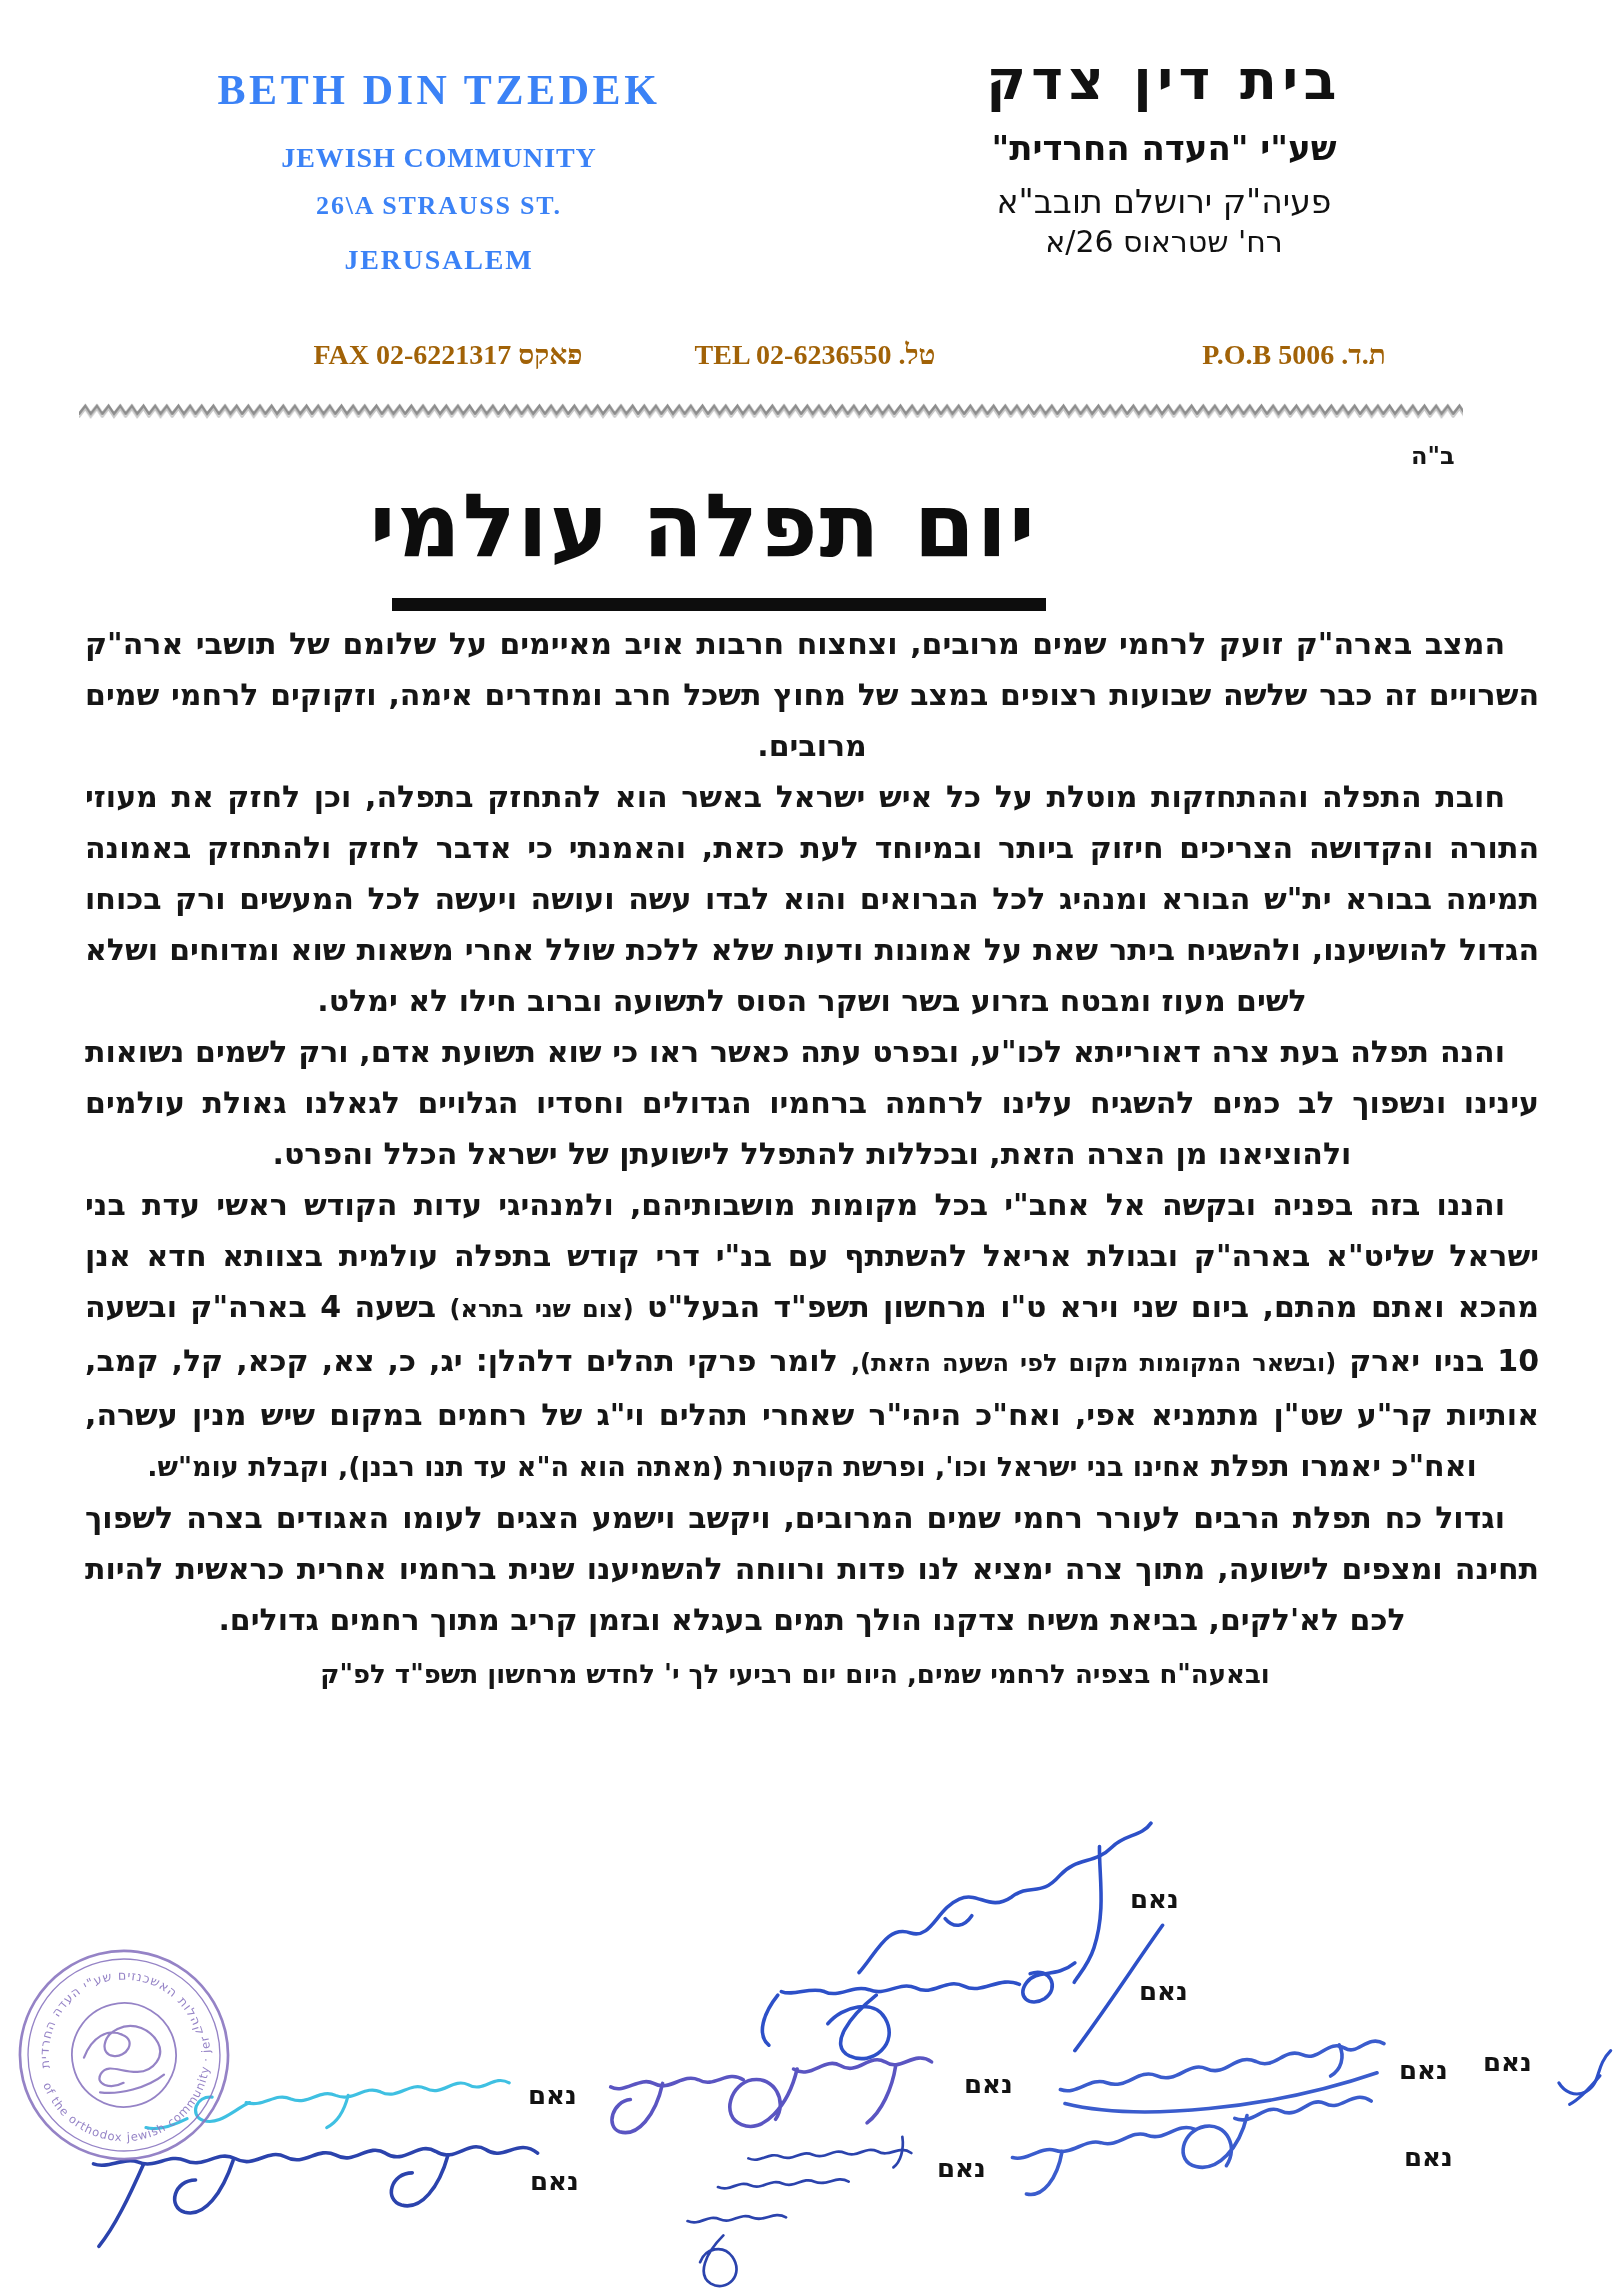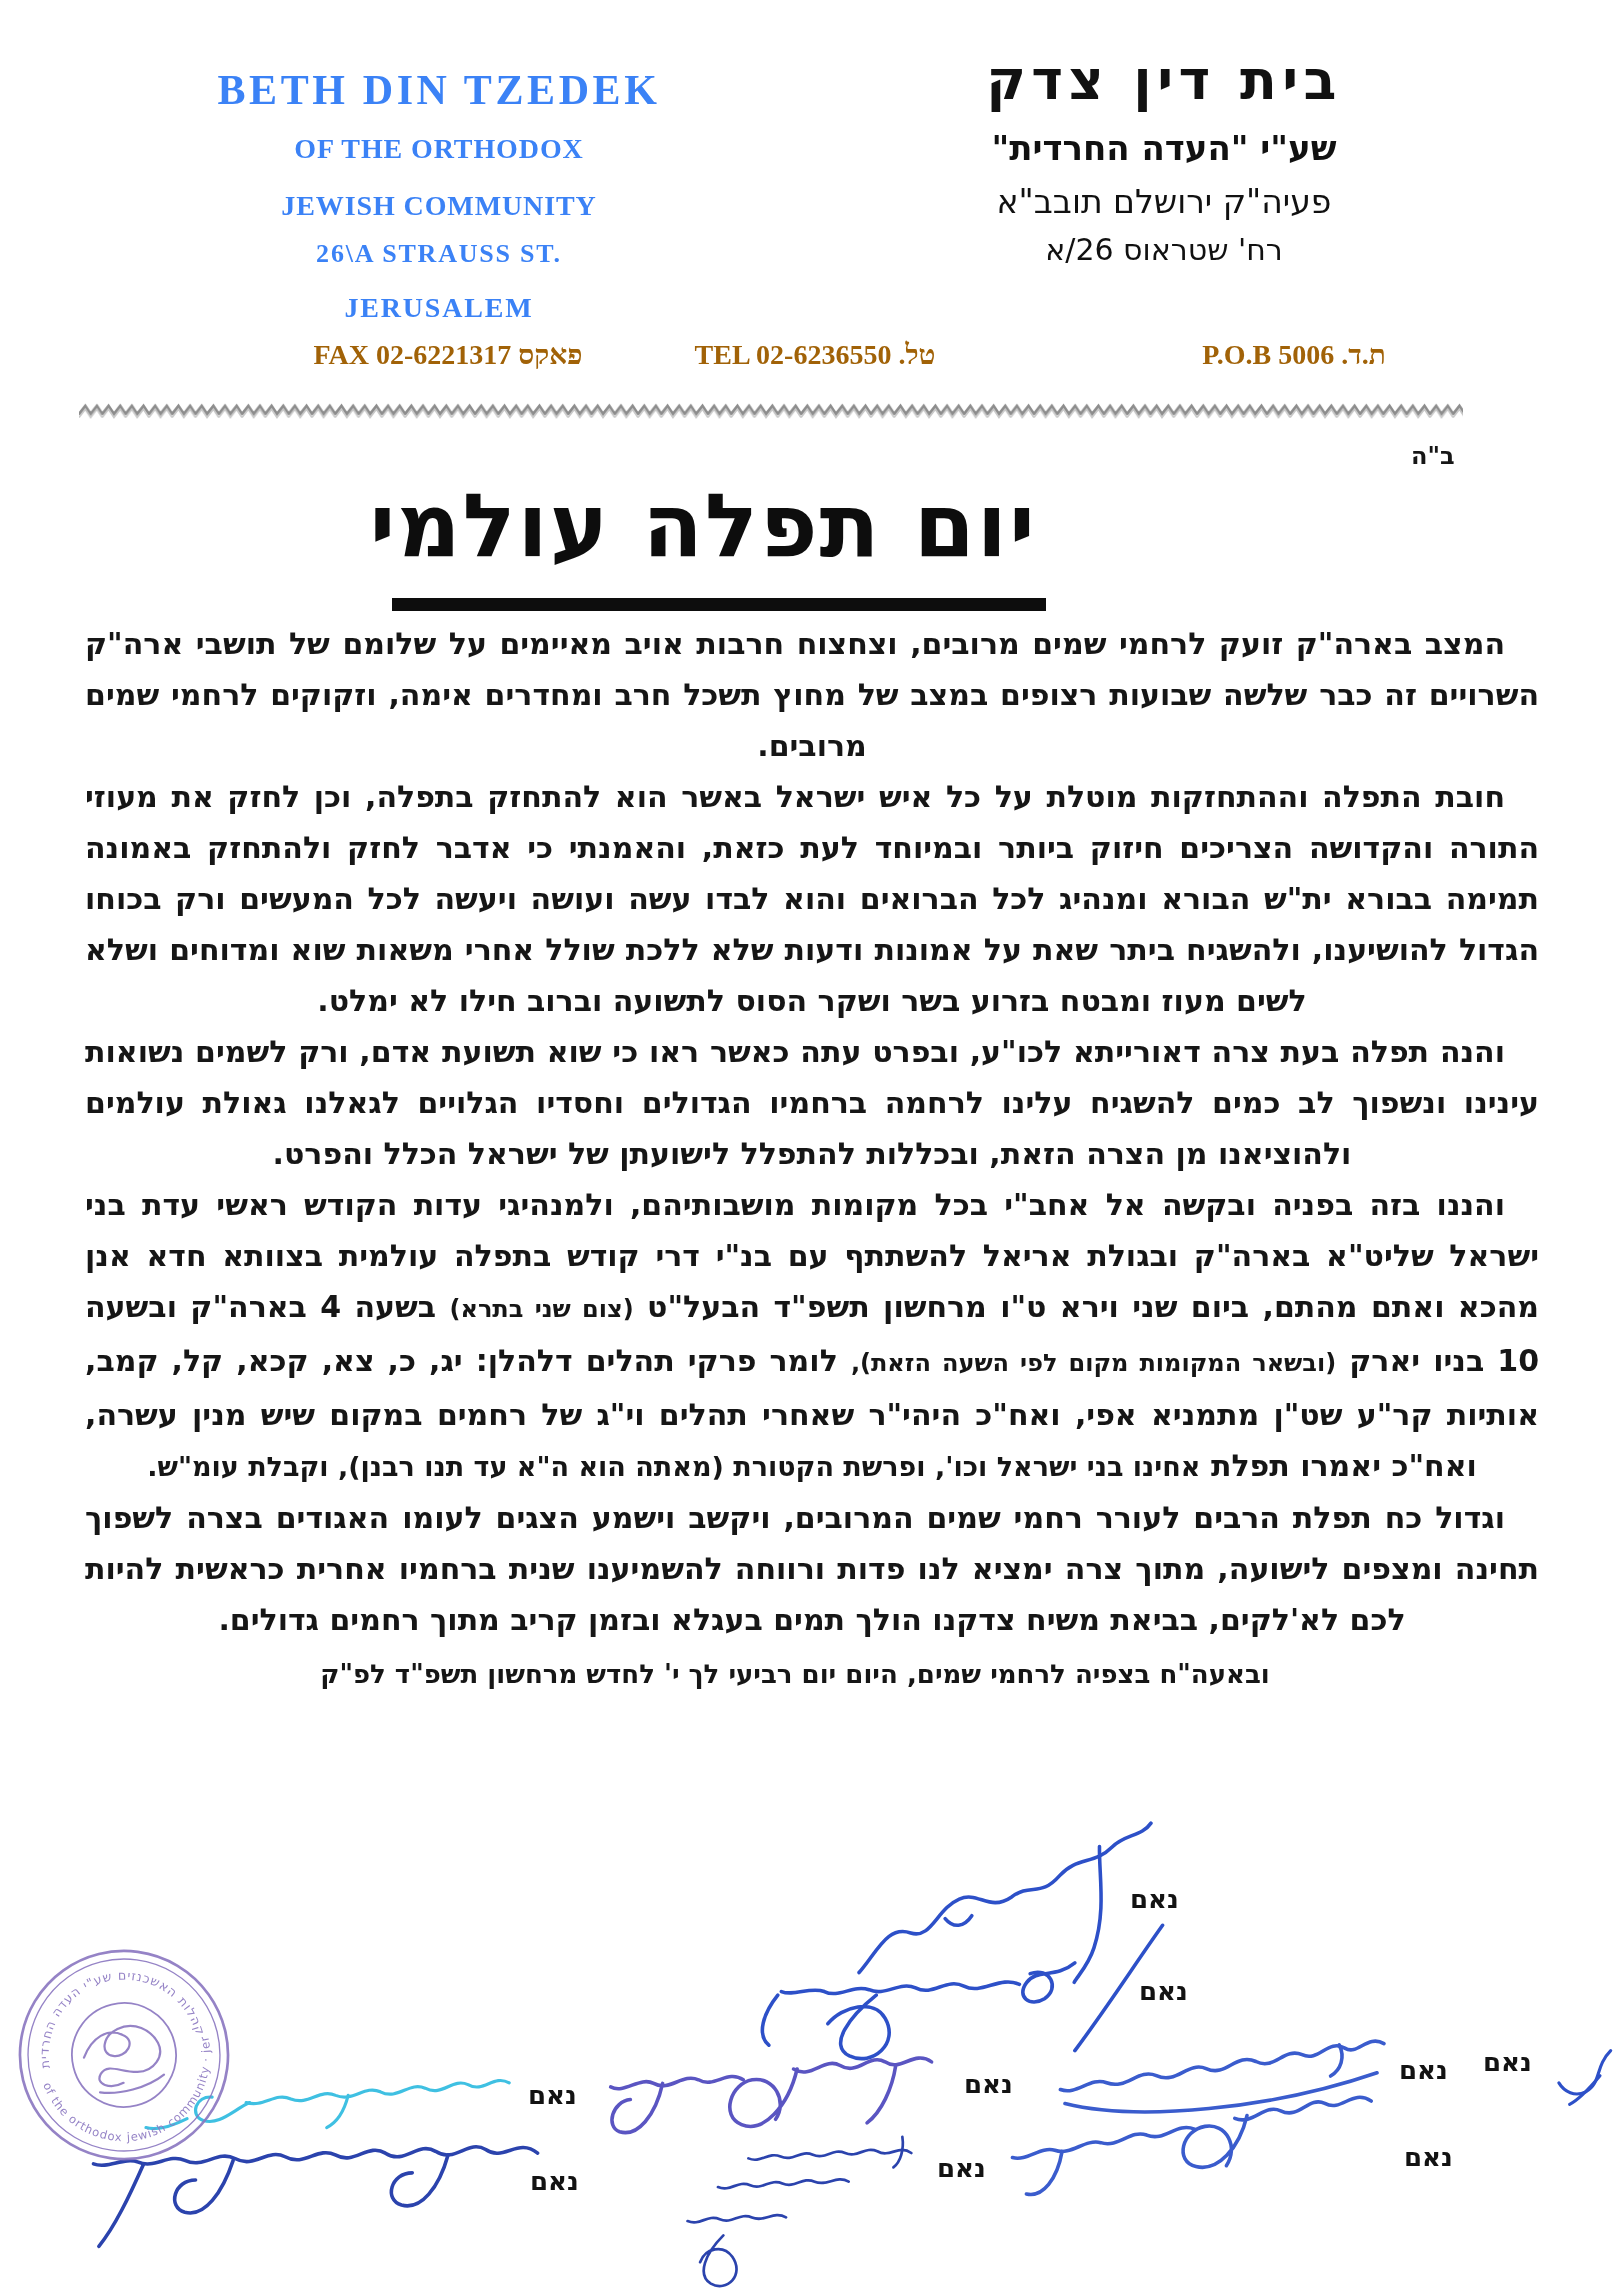--- a/index.html
+++ b/index.html
@@ -15,21 +15,21 @@
   .lh-en .l1{font-size:42px;letter-spacing:3.6px;line-height:54px;}
   .lh-en .l2{font-size:28px;margin-top:16px;letter-spacing:0.9px;}
   .lh-en .l3{font-size:28px;margin-top:25px;letter-spacing:0.9px;}
   .lh-en .l4{font-size:26px;margin-top:17px;letter-spacing:1.8px;}
   .lh-en .l5{font-size:28px;margin-top:23px;letter-spacing:1.8px;}
   .lh-he{position:absolute;left:882px;top:49px;width:564px;text-align:center;direction:rtl;color:#111;}
   .lh-he .h1{font-size:54px;font-weight:bold;line-height:63px;letter-spacing:5.4px;}
   .lh-he .h2{font-size:33px;margin-top:19.7px;}
   .lh-he .h3{font-size:34px;font-weight:bold;margin-top:16px;}
   .lh-he .h4{font-size:33px;margin-top:14.3px;}
-  .lh-he .h5{font-size:30px;margin-top:11px;text-align:center;}
+  .lh-he .h5{font-size:30px;margin-top:3px;text-align:center;}
   .contact{position:absolute;top:339px;height:39px;font-size:28px;font-weight:bold;
            font-family:"Liberation Serif","DejaVu Serif",serif;direction:rtl;color:#a16207;white-space:nowrap;}
   .contact.pob{left:1124px;width:340px;text-align:center;}
   .contact.tel{left:627px;width:376px;text-align:center;}
   .contact.fax{left:260px;width:376px;text-align:center;}
   .zigzag{position:absolute;left:79px;top:403px;}
   
   .bh{position:absolute;left:1411px;top:442px;font-size:24px;font-weight:bold;direction:rtl;}
   .doc-title{position:absolute;left:336px;top:459px;width:734px;text-align:center;direction:rtl;
              font-size:88px;font-weight:bold;line-height:134px;letter-spacing:1.8px;color:#0d0d0d;}
@@ -49,21 +49,20 @@
   
   .stamp{position:absolute;left:10.7px;top:1942px;opacity:.9;}
 </style>
 </head>
 <body>
 
 <div class="page">
 
   <div class="lh-en">
     <div class="l1">BETH  DIN  TZEDEK</div>
-    <div class="l2">OF THE ORTHODOX</div>
     <div class="l3">JEWISH COMMUNITY</div>
     <div class="l4">26\A  STRAUSS  ST.</div>
     <div class="l5">JERUSALEM</div>
   </div>
 
   <div class="lh-he">
     <div class="h1">בית דין צדק</div>
     <div class="h3">שע"י "העדה החרדית"</div>
     <div class="h4">פעיה"ק ירושלם תובב"א</div>
     <div class="h5">רח' שטראוס 26/א</div>

